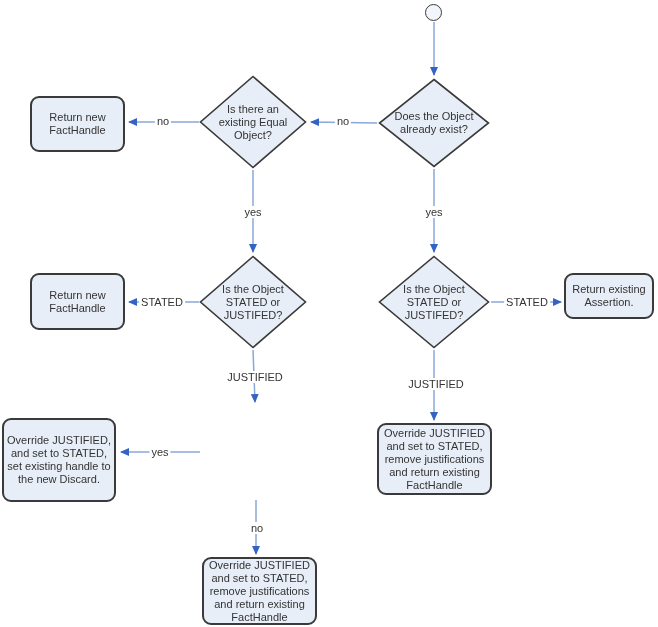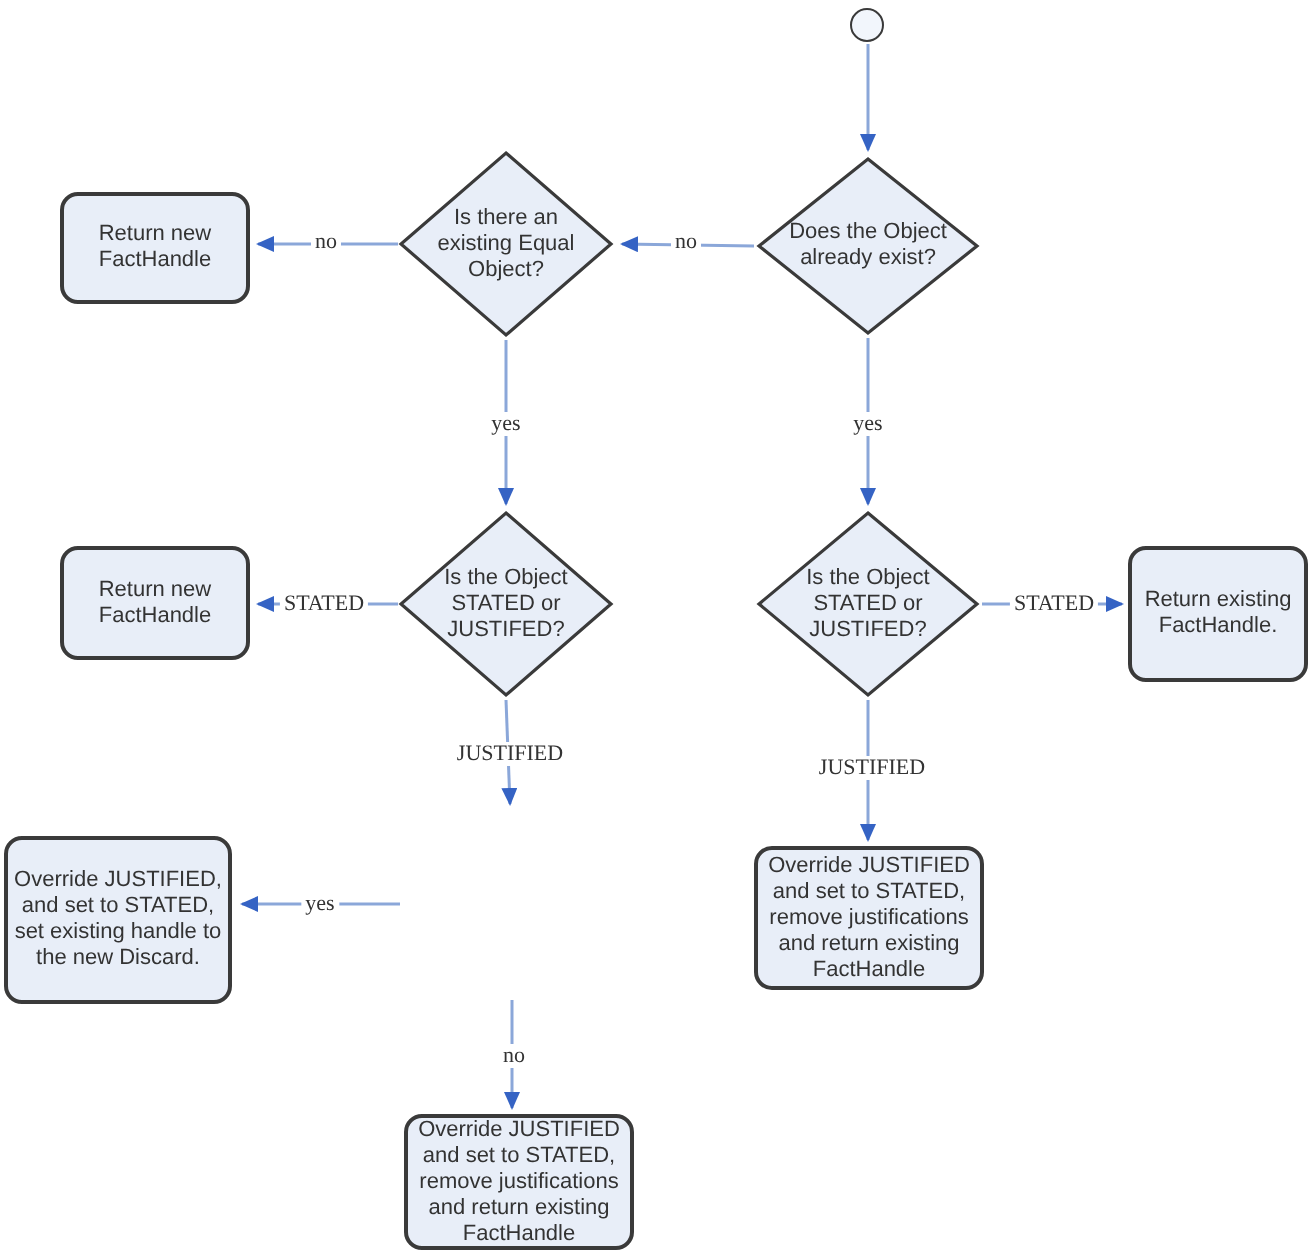--- a/index.html
+++ b/index.html
@@ -33,21 +33,21 @@
   }
   .box .txt{position:static;display:flex;flex-direction:column;align-items:center;
     justify-content:center;height:100%;text-align:right;font-size:11px;line-height:13px;}
   .start{
     position:absolute;z-index:2;width:15px;height:15px;border-radius:50%;
     border:1.6px solid var(--node-border);background:var(--start-fill);
   }
   .edge-label{
     position:absolute;z-index:3;transform:translate(-50%,-50%);
     background:var(--background);padding:0 2px;font-size:11px;line-height:12px;
-    color:var(--text);white-space:nowrap;font-family:Liberation Serif, serif;
+    color:var(--text);white-space:nowrap;
   }
 </style>
 </head>
 <body>
 
 <div class="canvas">
 
   <svg class="edges">
     <defs>
       <marker id="arrow" viewBox="0 0 9 8" refX="8" refY="4" markerWidth="9" markerHeight="8" markerUnits="userSpaceOnUse" orient="auto">
@@ -119,24 +119,24 @@
     <svg class="shape" viewBox="0 0 112 94" preserveAspectRatio="none">
       <polygon points="56,1.5 110.5,47 56,92.5 1.5,47"></polygon>
     </svg>
     <div class="txt">
       <span>Is the Object</span>
       <span>STATED or</span>
       <span>JUSTIFED?</span>
     </div>
   </div>
 
-  <div class="node box" style="left:564px;top:273px;width:90px;height:68px">
+  <div class="node box" style="left:564px;top:273px;width:90px;height:46px">
     <div class="txt">
       <span>Return existing</span>
-      <span>FactHandle.</span>
+      <span>Assertion.</span>
     </div>
   </div>
 
 
   <div class="node box" style="left:2px;top:418px;width:114px;height:84px">
     <div class="txt">
       <span>Override JUSTIFIED,</span>
       <span>and set to STATED,</span>
       <span>set existing handle to</span>
       <span>the new Discard.</span>

